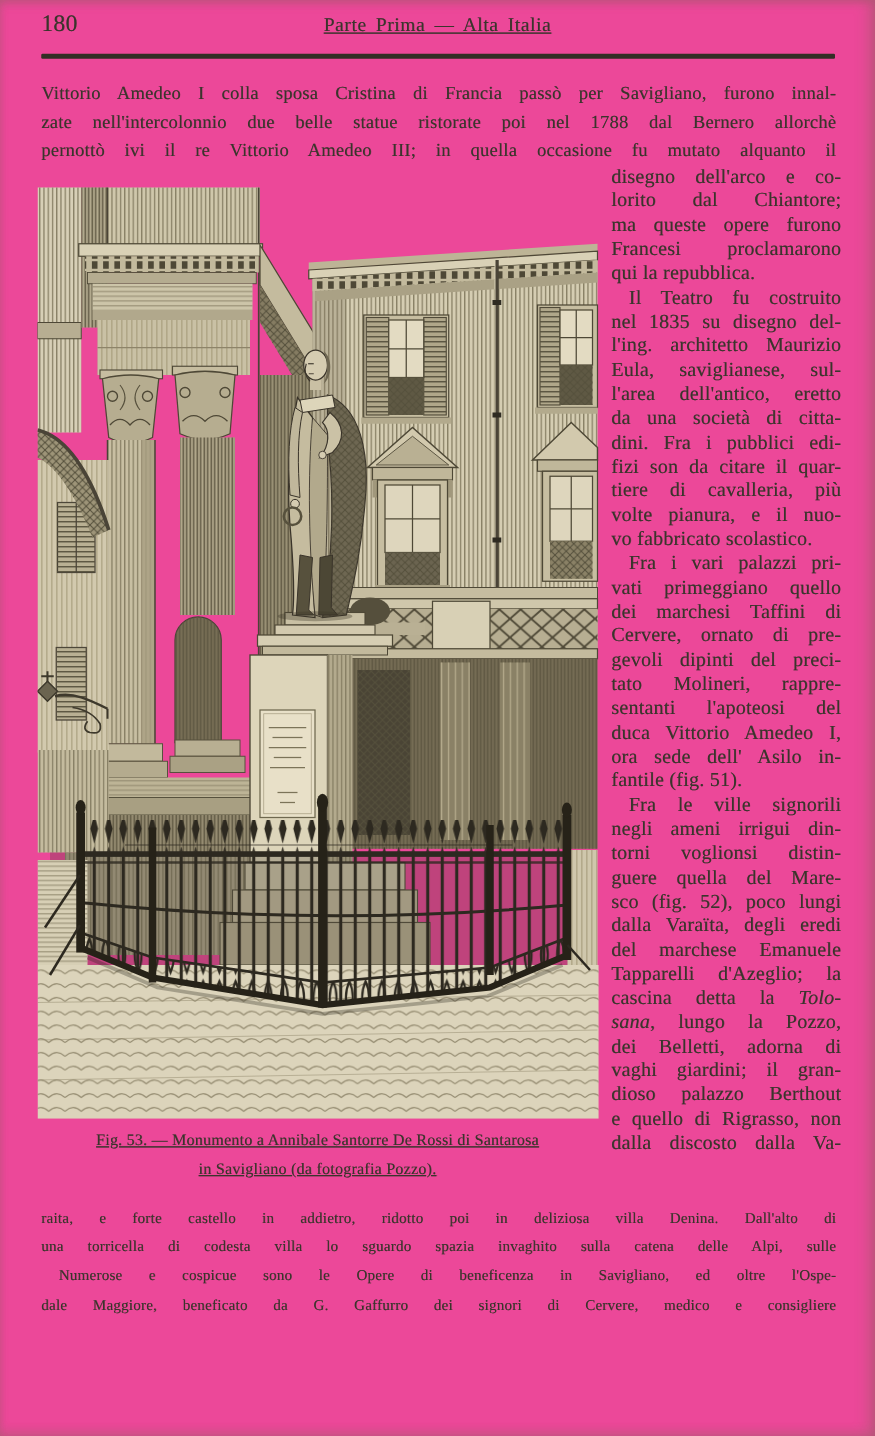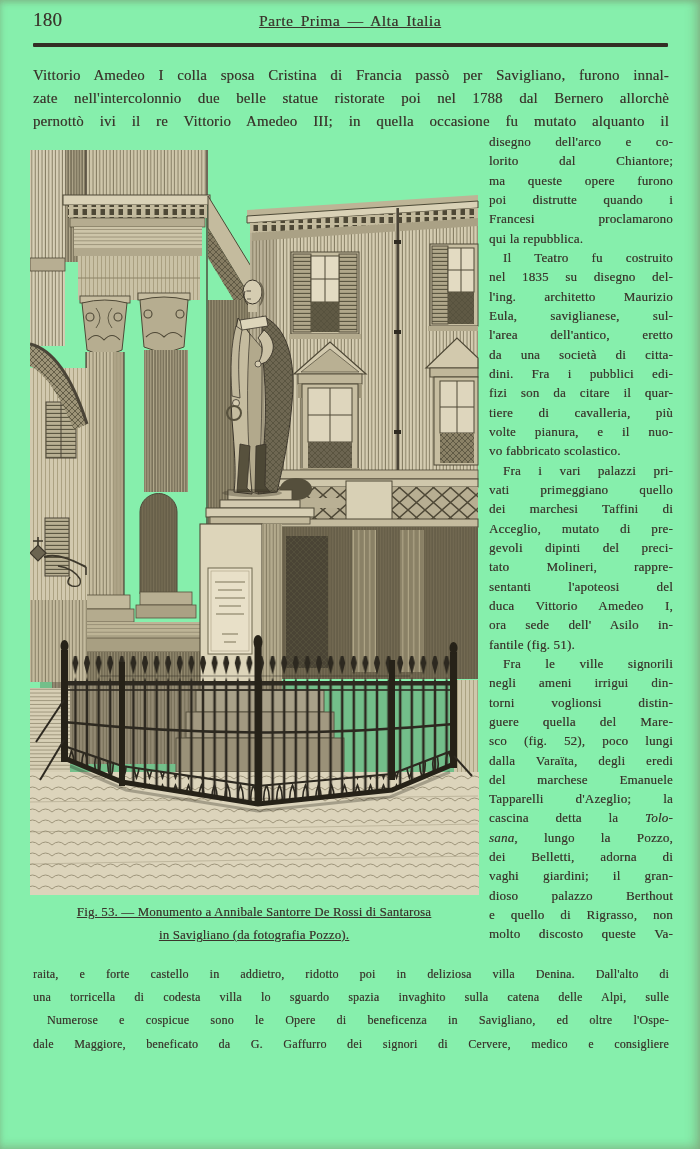--- a/index.html
+++ b/index.html
@@ -1,31 +1,31 @@
 <!DOCTYPE html>
 <html><head>
 <meta charset="utf-8">
 <style>
   html,body{margin:0;padding:0;}
   .page{
     position:relative;width:700px;height:1149px;overflow:hidden;
-    background:#86efac;
+    background:#ec4899;
     font-family:"Liberation Serif",serif;
     color:#3a352c;
     text-shadow:0.3px 0 0 rgba(58,53,44,.55);
     letter-spacing:.2px;
   }
   .page::after{content:"";position:absolute;inset:0;pointer-events:none;
     box-shadow:inset -6px 0 10px rgba(120,108,84,.28), inset 0 -4px 8px rgba(120,108,84,.18), inset 0 3px 5px rgba(110,100,80,.18);}
   .pagenum{position:absolute;left:33px;top:9px;font-size:19px;}
   .runtitle{position:absolute;left:0;right:0;top:12px;text-align:center;font-size:15.5px;letter-spacing:.5px;word-spacing:3px;text-decoration:underline;}
   .rule{position:absolute;left:33px;top:43px;width:635px;height:3.5px;background:#332e25;border-radius:1px;}
   .textblock{position:absolute;}
   #intro{left:33px;top:64px;width:636px;font-size:14.8px;line-height:23.2px;}
-  #rightcol{left:489px;top:132px;width:184px;font-size:13px;line-height:19.33px;}
+  #rightcol{left:489px;top:132px;width:184px;font-size:16px;line-height:19.33px;}
   #bottom{left:33px;top:963px;width:636px;font-size:12px;line-height:23.2px;}
   #caption{left:28px;top:901px;width:452px;font-size:12.8px;line-height:23px;text-decoration:underline;}
   .line{text-align:justify;text-align-last:justify;}
   .line.flush{text-align-last:left;}
   .line.indent{text-indent:14px;}
   #caption .line{text-align:center;text-align-last:center;}
   .figure{position:absolute;left:30px;top:147px;width:449px;height:748px;}
   .figure svg{display:block;width:100%;height:100%;}
 </style>
 </head>
@@ -40,59 +40,58 @@
   <div id="intro" class="textblock">
       <div class="line"><span>Vittorio Amedeo I colla sposa Cristina di Francia passò per Savigliano, furono innal-</span></div>
       <div class="line"><span>zate nell'intercolonnio due belle statue ristorate poi nel 1788 dal Bernero allorchè</span></div>
       <div class="line"><span>pernottò ivi il re Vittorio Amedeo III; in quella occasione fu mutato alquanto il</span></div>
     </div>
 
   <div id="rightcol" class="textblock">
       <div class="line"><span>disegno dell'arco e co-</span></div>
       <div class="line"><span>lorito dal Chiantore;</span></div>
       <div class="line"><span>ma queste opere furono</span></div>
-      <div class="line"><span>poi distrutte quando i</span></div>
       <div class="line"><span>Francesi proclamarono</span></div>
       <div class="line flush"><span>qui la repubblica.</span></div>
       <div class="line indent"><span>Il Teatro fu costruito</span></div>
       <div class="line"><span>nel 1835 su disegno del-</span></div>
       <div class="line"><span>l'ing. architetto Maurizio</span></div>
       <div class="line"><span>Eula, saviglianese, sul-</span></div>
       <div class="line"><span>l'area dell'antico, eretto</span></div>
       <div class="line"><span>da una società di citta-</span></div>
       <div class="line"><span>dini. Fra i pubblici edi-</span></div>
       <div class="line"><span>fizi son da citare il quar-</span></div>
       <div class="line"><span>tiere di cavalleria, più</span></div>
       <div class="line"><span>volte pianura, e il nuo-</span></div>
       <div class="line flush"><span>vo fabbricato scolastico.</span></div>
       <div class="line indent"><span>Fra i vari palazzi pri-</span></div>
       <div class="line"><span>vati primeggiano quello</span></div>
       <div class="line"><span>dei marchesi Taffini di</span></div>
-      <div class="line"><span>Acceglio, mutato di pre-</span></div>
+      <div class="line"><span>Cervere, ornato di pre-</span></div>
       <div class="line"><span>gevoli dipinti del preci-</span></div>
       <div class="line"><span>tato Molineri, rappre-</span></div>
       <div class="line"><span>sentanti l'apoteosi del</span></div>
       <div class="line"><span>duca Vittorio Amedeo I,</span></div>
       <div class="line"><span>ora sede dell' Asilo in-</span></div>
       <div class="line flush"><span>fantile (fig. 51).</span></div>
       <div class="line indent"><span>Fra le ville signorili</span></div>
       <div class="line"><span>negli ameni irrigui din-</span></div>
       <div class="line"><span>torni voglionsi distin-</span></div>
       <div class="line"><span>guere quella del Mare-</span></div>
       <div class="line"><span>sco (fig. 52), poco lungi</span></div>
       <div class="line"><span>dalla Varaïta, degli eredi</span></div>
       <div class="line"><span>del marchese Emanuele</span></div>
       <div class="line"><span>Tapparelli d'Azeglio; la</span></div>
       <div class="line"><span>cascina detta la </span><i>Tolo-</i></div>
       <div class="line"><i>sana</i><span>, lungo la Pozzo,</span></div>
       <div class="line"><span>dei Belletti, adorna di</span></div>
       <div class="line"><span>vaghi giardini; il gran-</span></div>
       <div class="line"><span>dioso palazzo Berthout</span></div>
       <div class="line"><span>e quello di Rigrasso, non</span></div>
-      <div class="line"><span>molto discosto queste Va-</span></div>
+      <div class="line"><span>dalla discosto dalla Va-</span></div>
     </div>
 
   <div class="figure">
   <svg viewBox="30 147 449 748" preserveAspectRatio="none">
     <defs>
       <pattern id="pv1" patternUnits="userSpaceOnUse" width="4" height="9">
             <line x1="1.5" y1="0" x2="1.5" y2="9" stroke="#a29877" stroke-width="0.8"></line>
           </pattern>
       <pattern id="pv2" patternUnits="userSpaceOnUse" width="3.4" height="9">
             <line x1="1.2" y1="0" x2="1.2" y2="9" stroke="#867d63" stroke-width="1"></line>

